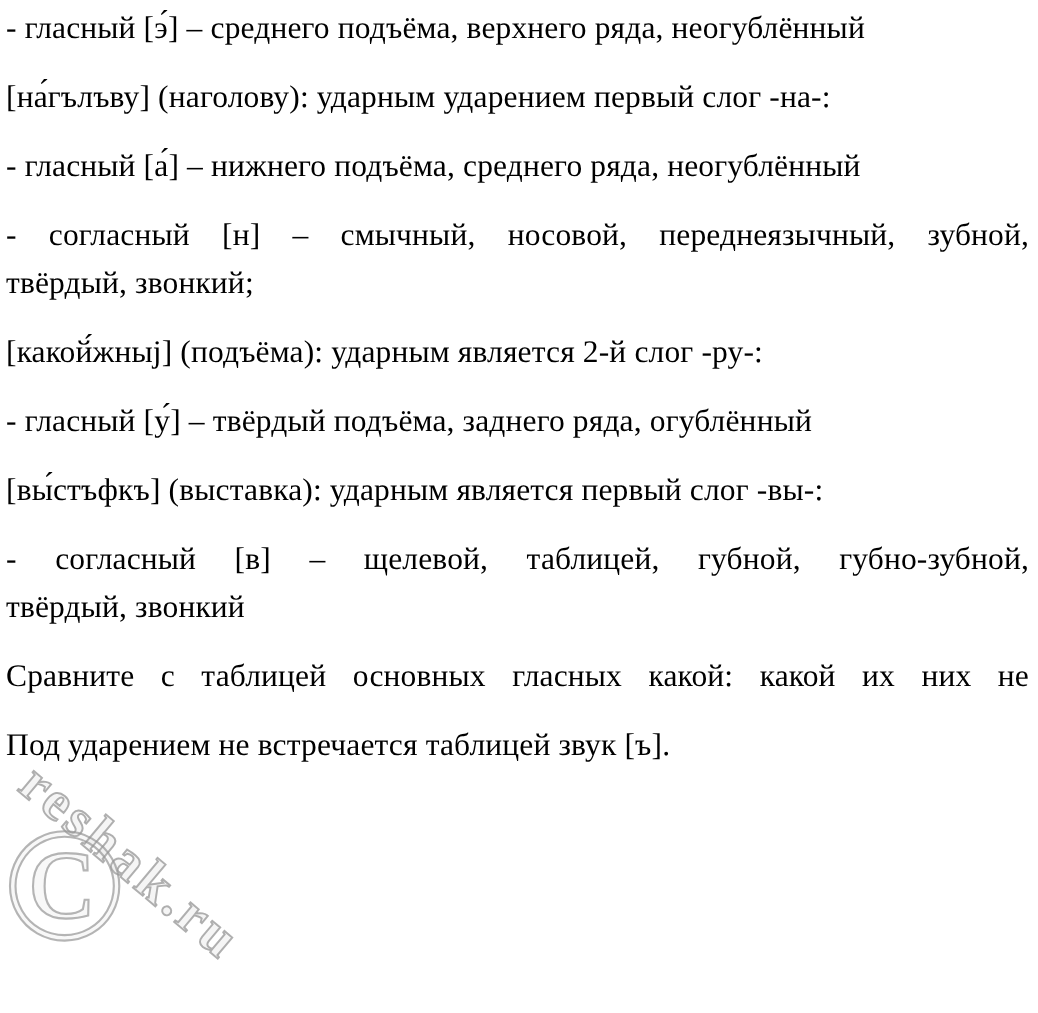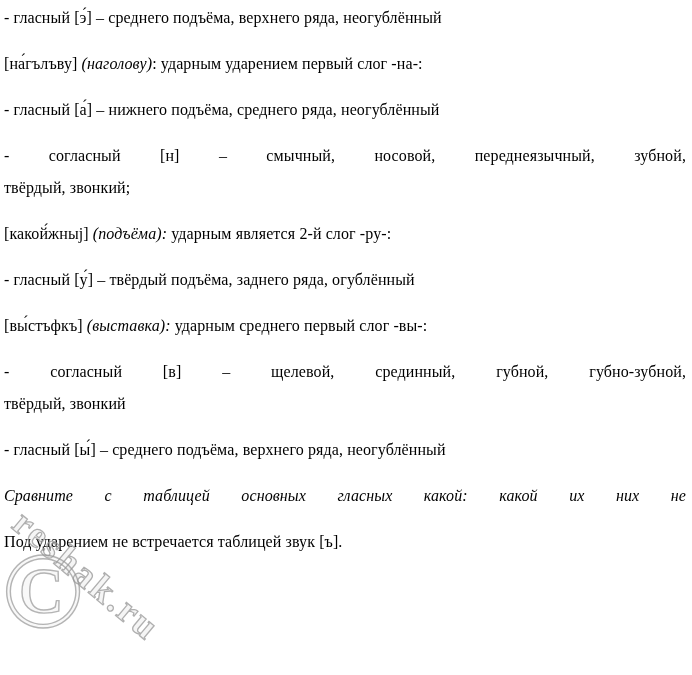--- a/index.html
+++ b/index.html
@@ -17,31 +17,30 @@
   }
   .content {
     position: relative;
     padding: 2px 6px 0 4px;
     z-index: 1;
   }
   .paragraph {
     margin: 0 0 14px 0;
   }
   .line {
-    font-size: 16px;
+    font-size: 21px;
     line-height: 32px;
     white-space: normal;
     letter-spacing: 0.1px;
   }
   .line.stretch {
     text-align: justify;
     text-align-last: justify;
   }
   .seg.italic {
-    font-style: italic;
   }
   
   .watermark {
     position: absolute;
     left: 0;
     top: 495px;
     width: 250px;
     height: 180px;
     pointer-events: none;
     z-index: 2;
@@ -87,28 +86,25 @@
       <div class="line stretch"><span class="seg">- согласный [н] – смычный, носовой, переднеязычный, зубной,</span></div>
       <div class="line"><span class="seg">твёрдый, звонкий;</span></div>
     </div>
     <div class="paragraph">
       <div class="line"><span class="seg">[какой́жныj] </span><span class="seg italic">(подъёма):</span><span class="seg"> ударным является 2-й слог -ру-:</span></div>
     </div>
     <div class="paragraph">
       <div class="line"><span class="seg">- гласный [у́] – твёрдый подъёма, заднего ряда, огублённый</span></div>
     </div>
     <div class="paragraph">
-      <div class="line"><span class="seg">[вы́стъфкъ] </span><span class="seg italic">(выставка):</span><span class="seg"> ударным среднего первый слог -вы-:</span></div>
+      <div class="line"><span class="seg">[вы́стъфкъ] </span><span class="seg italic">(выставка):</span><span class="seg"> ударным является первый слог -вы-:</span></div>
     </div>
     <div class="paragraph">
-      <div class="line stretch"><span class="seg">- согласный [в] – щелевой, срединный, губной, губно-зубной,</span></div>
+      <div class="line stretch"><span class="seg">- согласный [в] – щелевой, таблицей, губной, губно-зубной,</span></div>
       <div class="line"><span class="seg">твёрдый, звонкий</span></div>
-    </div>
-    <div class="paragraph">
-      <div class="line"><span class="seg">- гласный [ы́] – среднего подъёма, верхнего ряда, неогублённый</span></div>
     </div>
     <div class="paragraph">
       <div class="line stretch"><span class="seg italic">Сравните с таблицей основных гласных какой: какой их них не</span></div>
     </div>
     <div class="paragraph">
       <div class="line"><span class="seg">Под ударением не встречается таблицей звук [ъ].</span></div>
     </div>
   </div>
 
 <div class="watermark">

